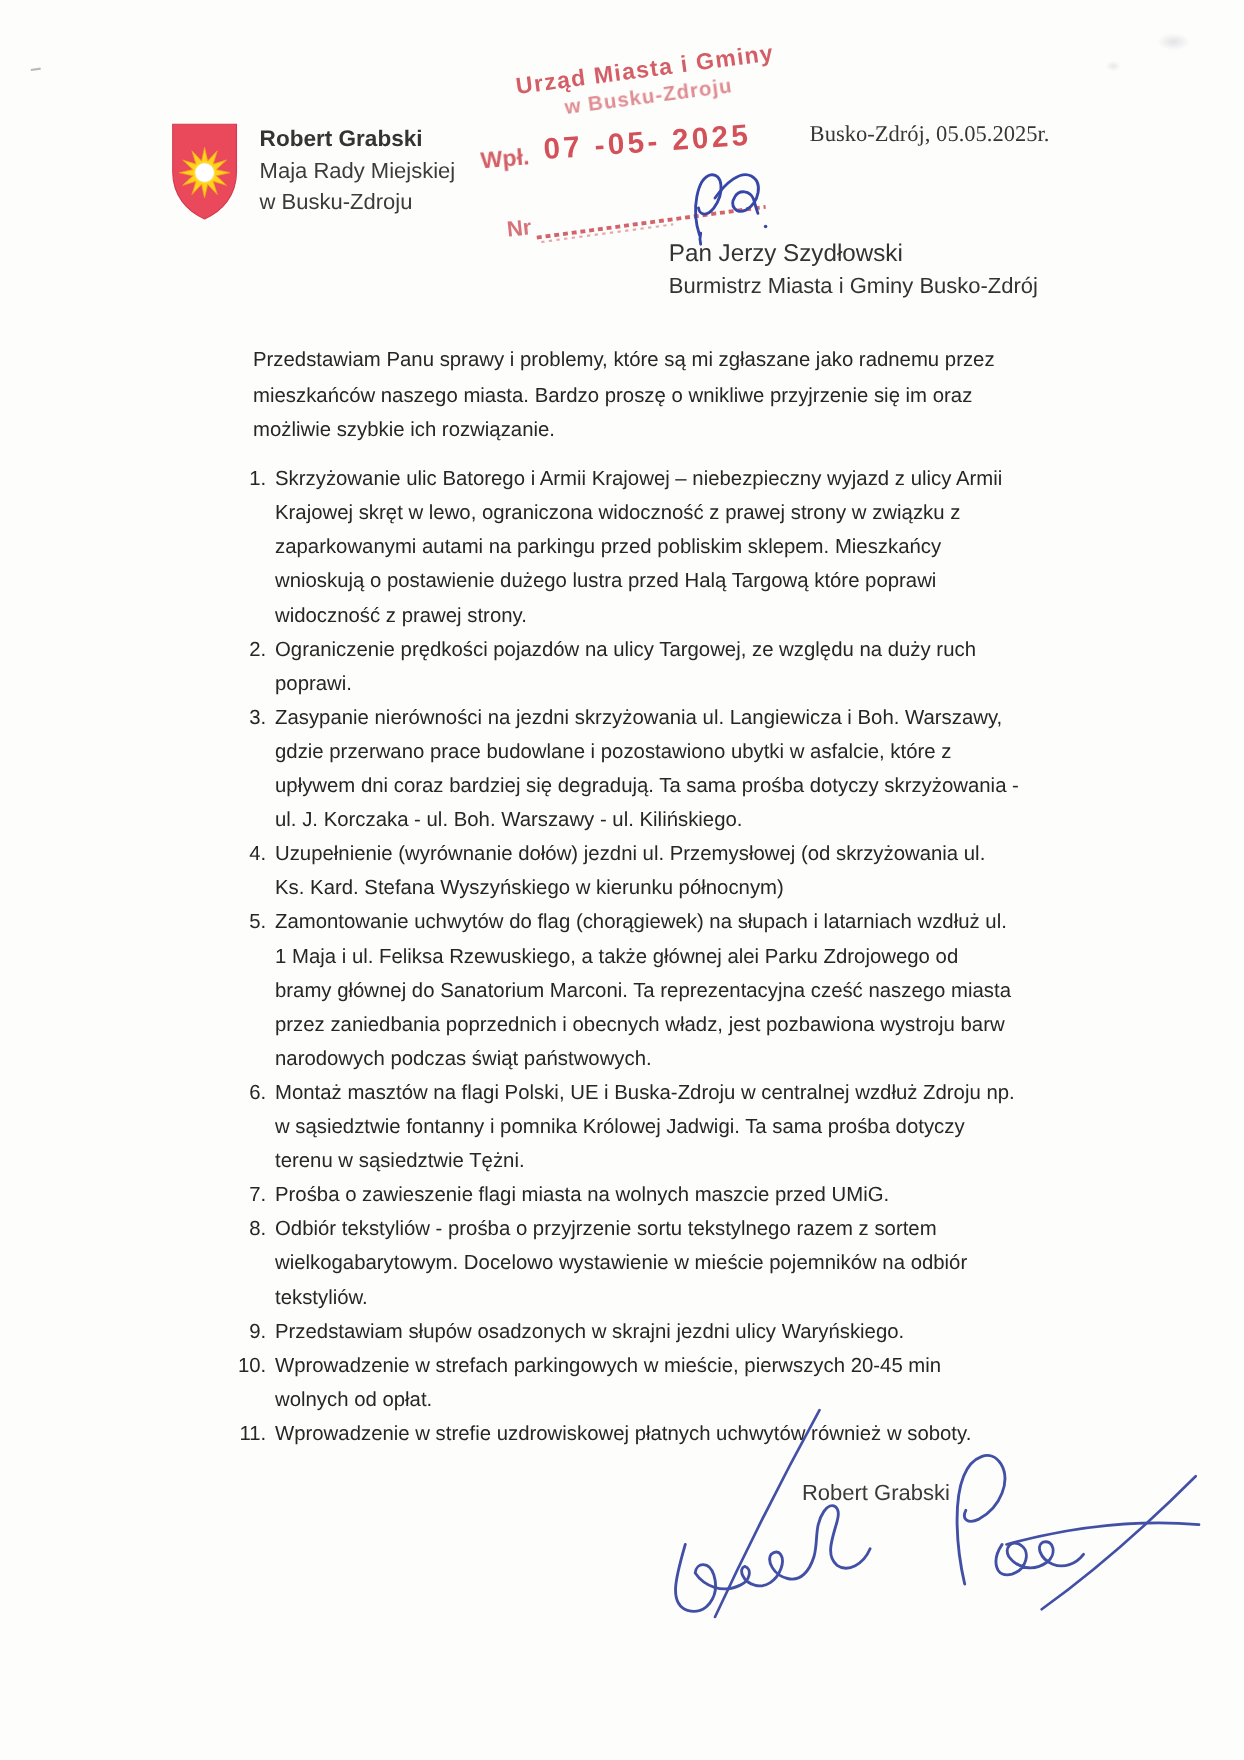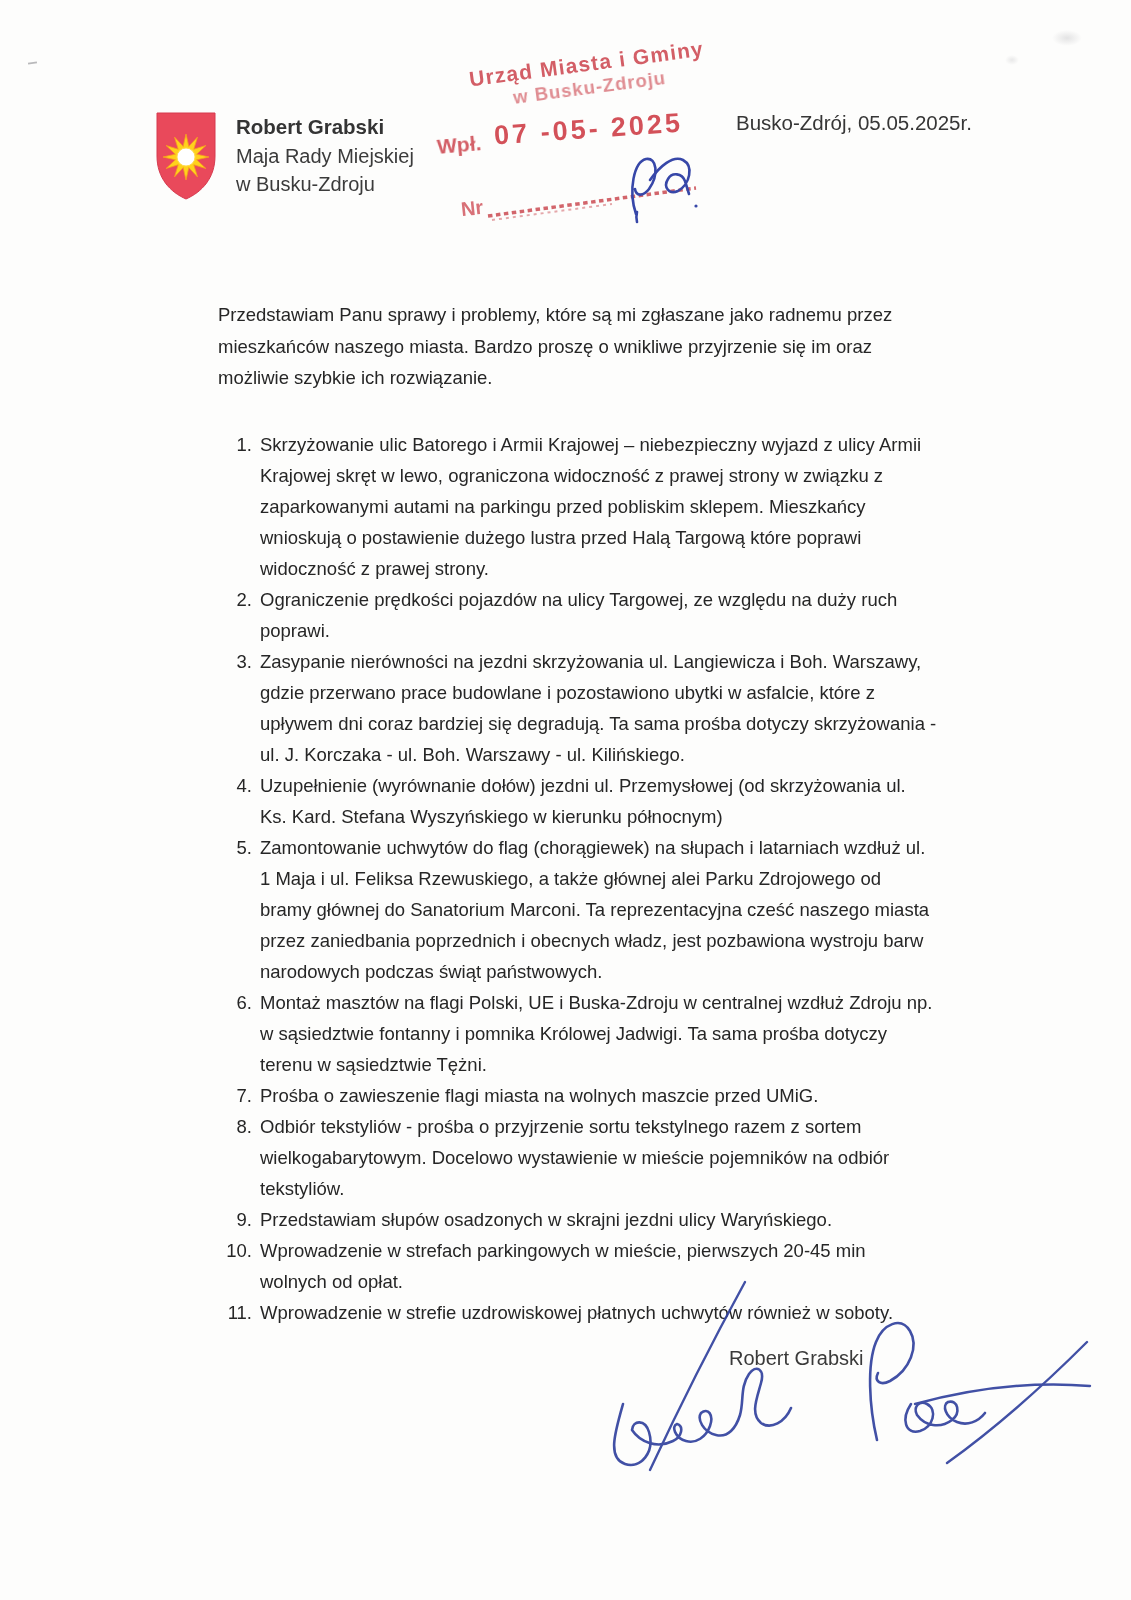--- a/index.html
+++ b/index.html
@@ -5,21 +5,21 @@
   html,body { margin:0; padding:0; background:#e8e8e8; }
   .page {
     position:relative; width:1131px; height:1600px; margin:0 auto;
     background:#fdfdfc; overflow:hidden;
     font-family:"Liberation Sans", sans-serif; color:#2a2a2a;
   }
   
   .crest { position:absolute; left:152px; top:110px; width:68px; height:92px; }
   .sender { position:absolute; left:236px; top:113px; line-height:28.5px; font-size:20px; color:#3b3b3b; }
   .sender .sender-name { font-weight:bold; font-size:20.5px; color:#343434; }
-  .place-date { position:absolute; left:736px; top:111px; font-size:20.5px; color:#363636; }
+  .place-date { position:absolute; left:736px; top:111px; font-size:20.5px; color:#363636;font-family:Liberation Serif, serif; }
 
   
   .stamp-office {
     position:absolute; left:448px; top:52px; width:280px; text-align:center;
     transform:rotate(-7.5deg); color:#cc434c; font-weight:bold;
   }
   .stamp-office .l1 { font-size:21px; letter-spacing:1.2px; opacity:.85; }
   .stamp-office .l2 { font-size:18.5px; letter-spacing:1px; opacity:.6; filter:blur(.4px); margin-top:1px; }
   .stamp-wpl {
     position:absolute; left:437px; top:133px; transform:rotate(-5deg);
@@ -36,25 +36,25 @@
   .stamp-dots { position:absolute; left:452px; top:172px; }
   .paraph { position:absolute; left:612px; top:148px; }
 
   
   .recipient { position:absolute; left:608px; top:215px; color:#333; }
   .recipient-name { font-size:22px; line-height:30px; }
   .recipient-title { font-size:20px; line-height:30px; }
 
   
   .intro {
-    position:absolute; left:218px; top:299px; width:762px; margin:0;
+    position:absolute; left:218px; top:299px; width:762px; margin:12px;
     font-size:18.5px; line-height:31.5px; white-space:pre-line; color:#262626;
   }
   .issues {
-    position:absolute; left:214px; top:419px; width:776px; margin:10px; padding:0;
+    position:absolute; left:214px; top:419px; width:776px; margin:0; padding:0;
     list-style:none; counter-reset:issue;
   }
   .issues li {
     position:relative; padding-left:36px; counter-increment:issue;
     font-size:18.5px; line-height:31px; white-space:pre-line; color:#262626;
   }
   .issues li::before {
     content:counter(issue) "."; position:absolute; left:-10px; top:0; width:38px;
     text-align:right; white-space:normal;
   }
@@ -105,20 +105,24 @@
   <svg class="paraph" width="100" height="80" viewBox="0 0 100 80">
     <g fill="none" stroke="#3747a8" stroke-width="2.6" stroke-linecap="round" stroke-linejoin="round">
       <path d="M24 66 C 16 42, 22 14, 34 11 C 45 9, 47 27, 37 41 C 31 49, 24 48, 23 41 M 25 74 C 24 70, 24 68, 25 64"></path>
       <path d="M38 32 C 48 18, 61 7, 71 12 C 82 18, 78 36, 66 43 C 57 47, 51 39, 56 31 C 60 24, 70 25, 73 33 L 77 46"></path>
       <circle cx="84" cy="58" r="1.6" fill="#3747a8" stroke="none"></circle>
     </g>
   </svg>
 
   <div class="place-date">Busko-Zdrój, 05.05.2025r.</div>
 
+  <div class="recipient">
+    <div class="recipient-name">Pan Jerzy Szydłowski</div>
+    <div class="recipient-title">Burmistrz Miasta i Gminy Busko-Zdrój</div>
+  </div>
 
   <p class="intro">Przedstawiam Panu sprawy i problemy, które są mi zgłaszane jako radnemu przez
 mieszkańców naszego miasta. Bardzo proszę o wnikliwe przyjrzenie się im oraz
 możliwie szybkie ich rozwiązanie.</p>
 
   <ol class="issues">
     <li>Skrzyżowanie ulic Batorego i Armii Krajowej – niebezpieczny wyjazd z ulicy Armii
 Krajowej skręt w lewo, ograniczona widoczność z prawej strony w związku z
 zaparkowanymi autami na parkingu przed pobliskim sklepem. Mieszkańcy
 wnioskują o postawienie dużego lustra przed Halą Targową które poprawi

